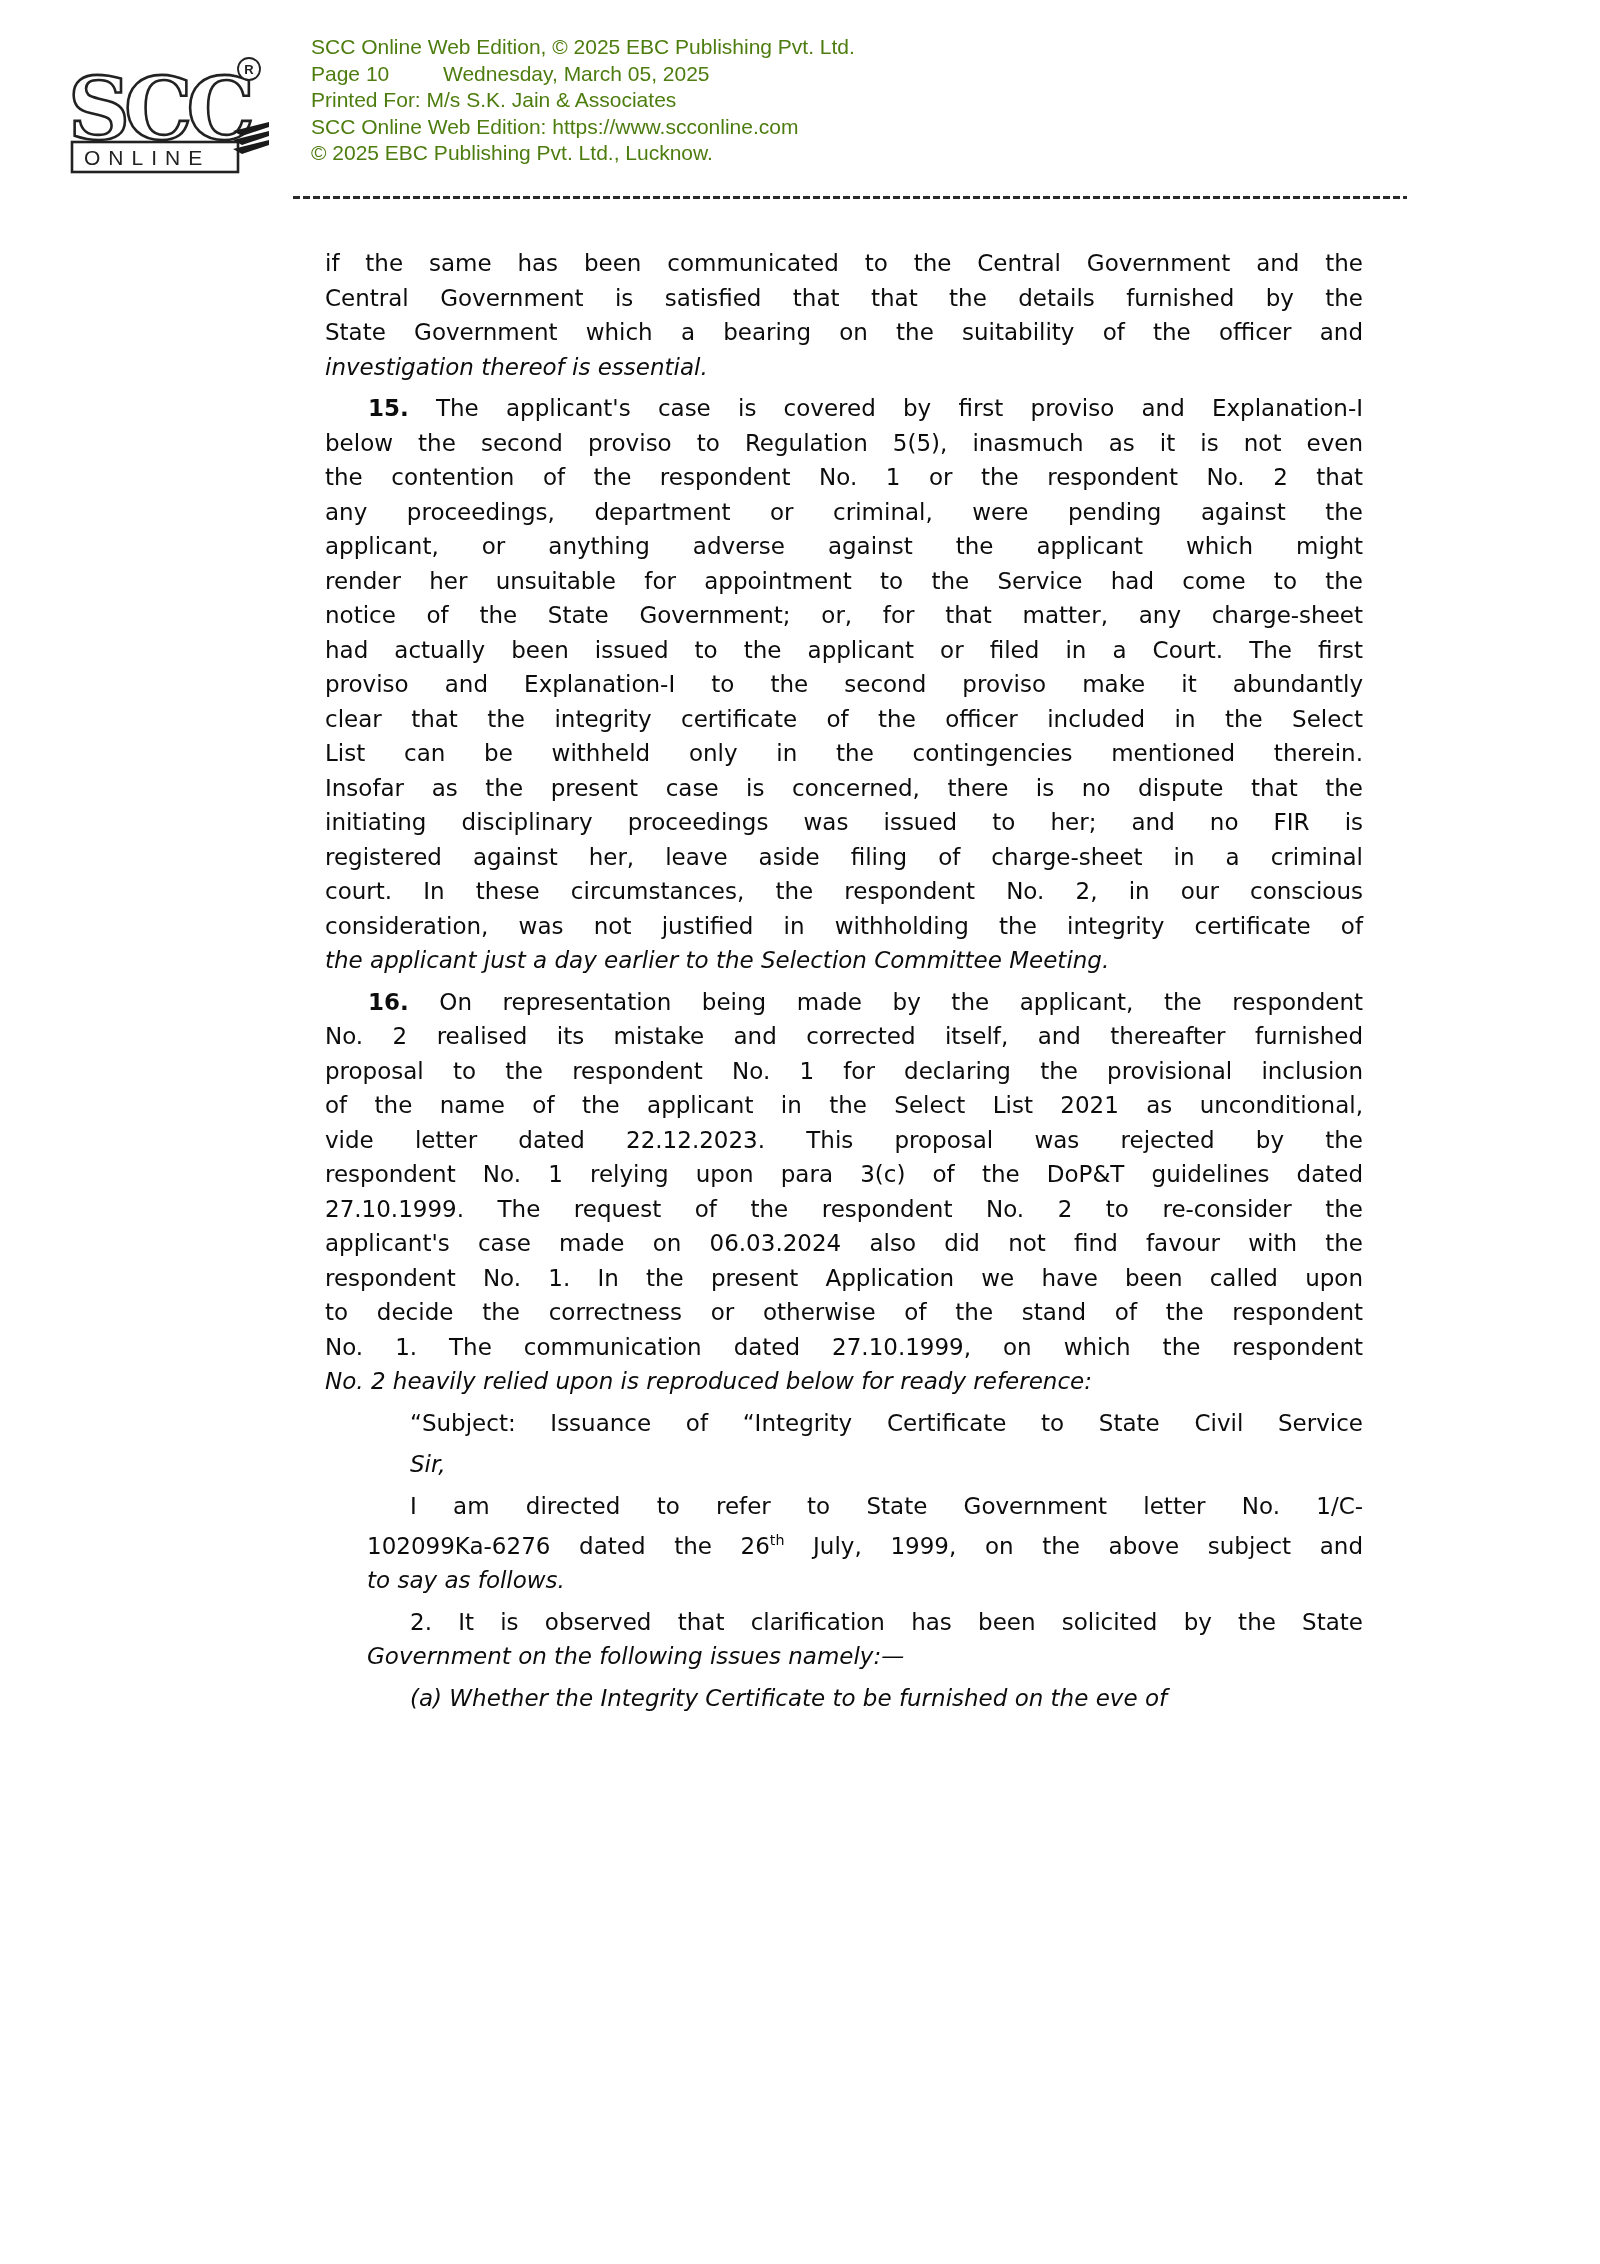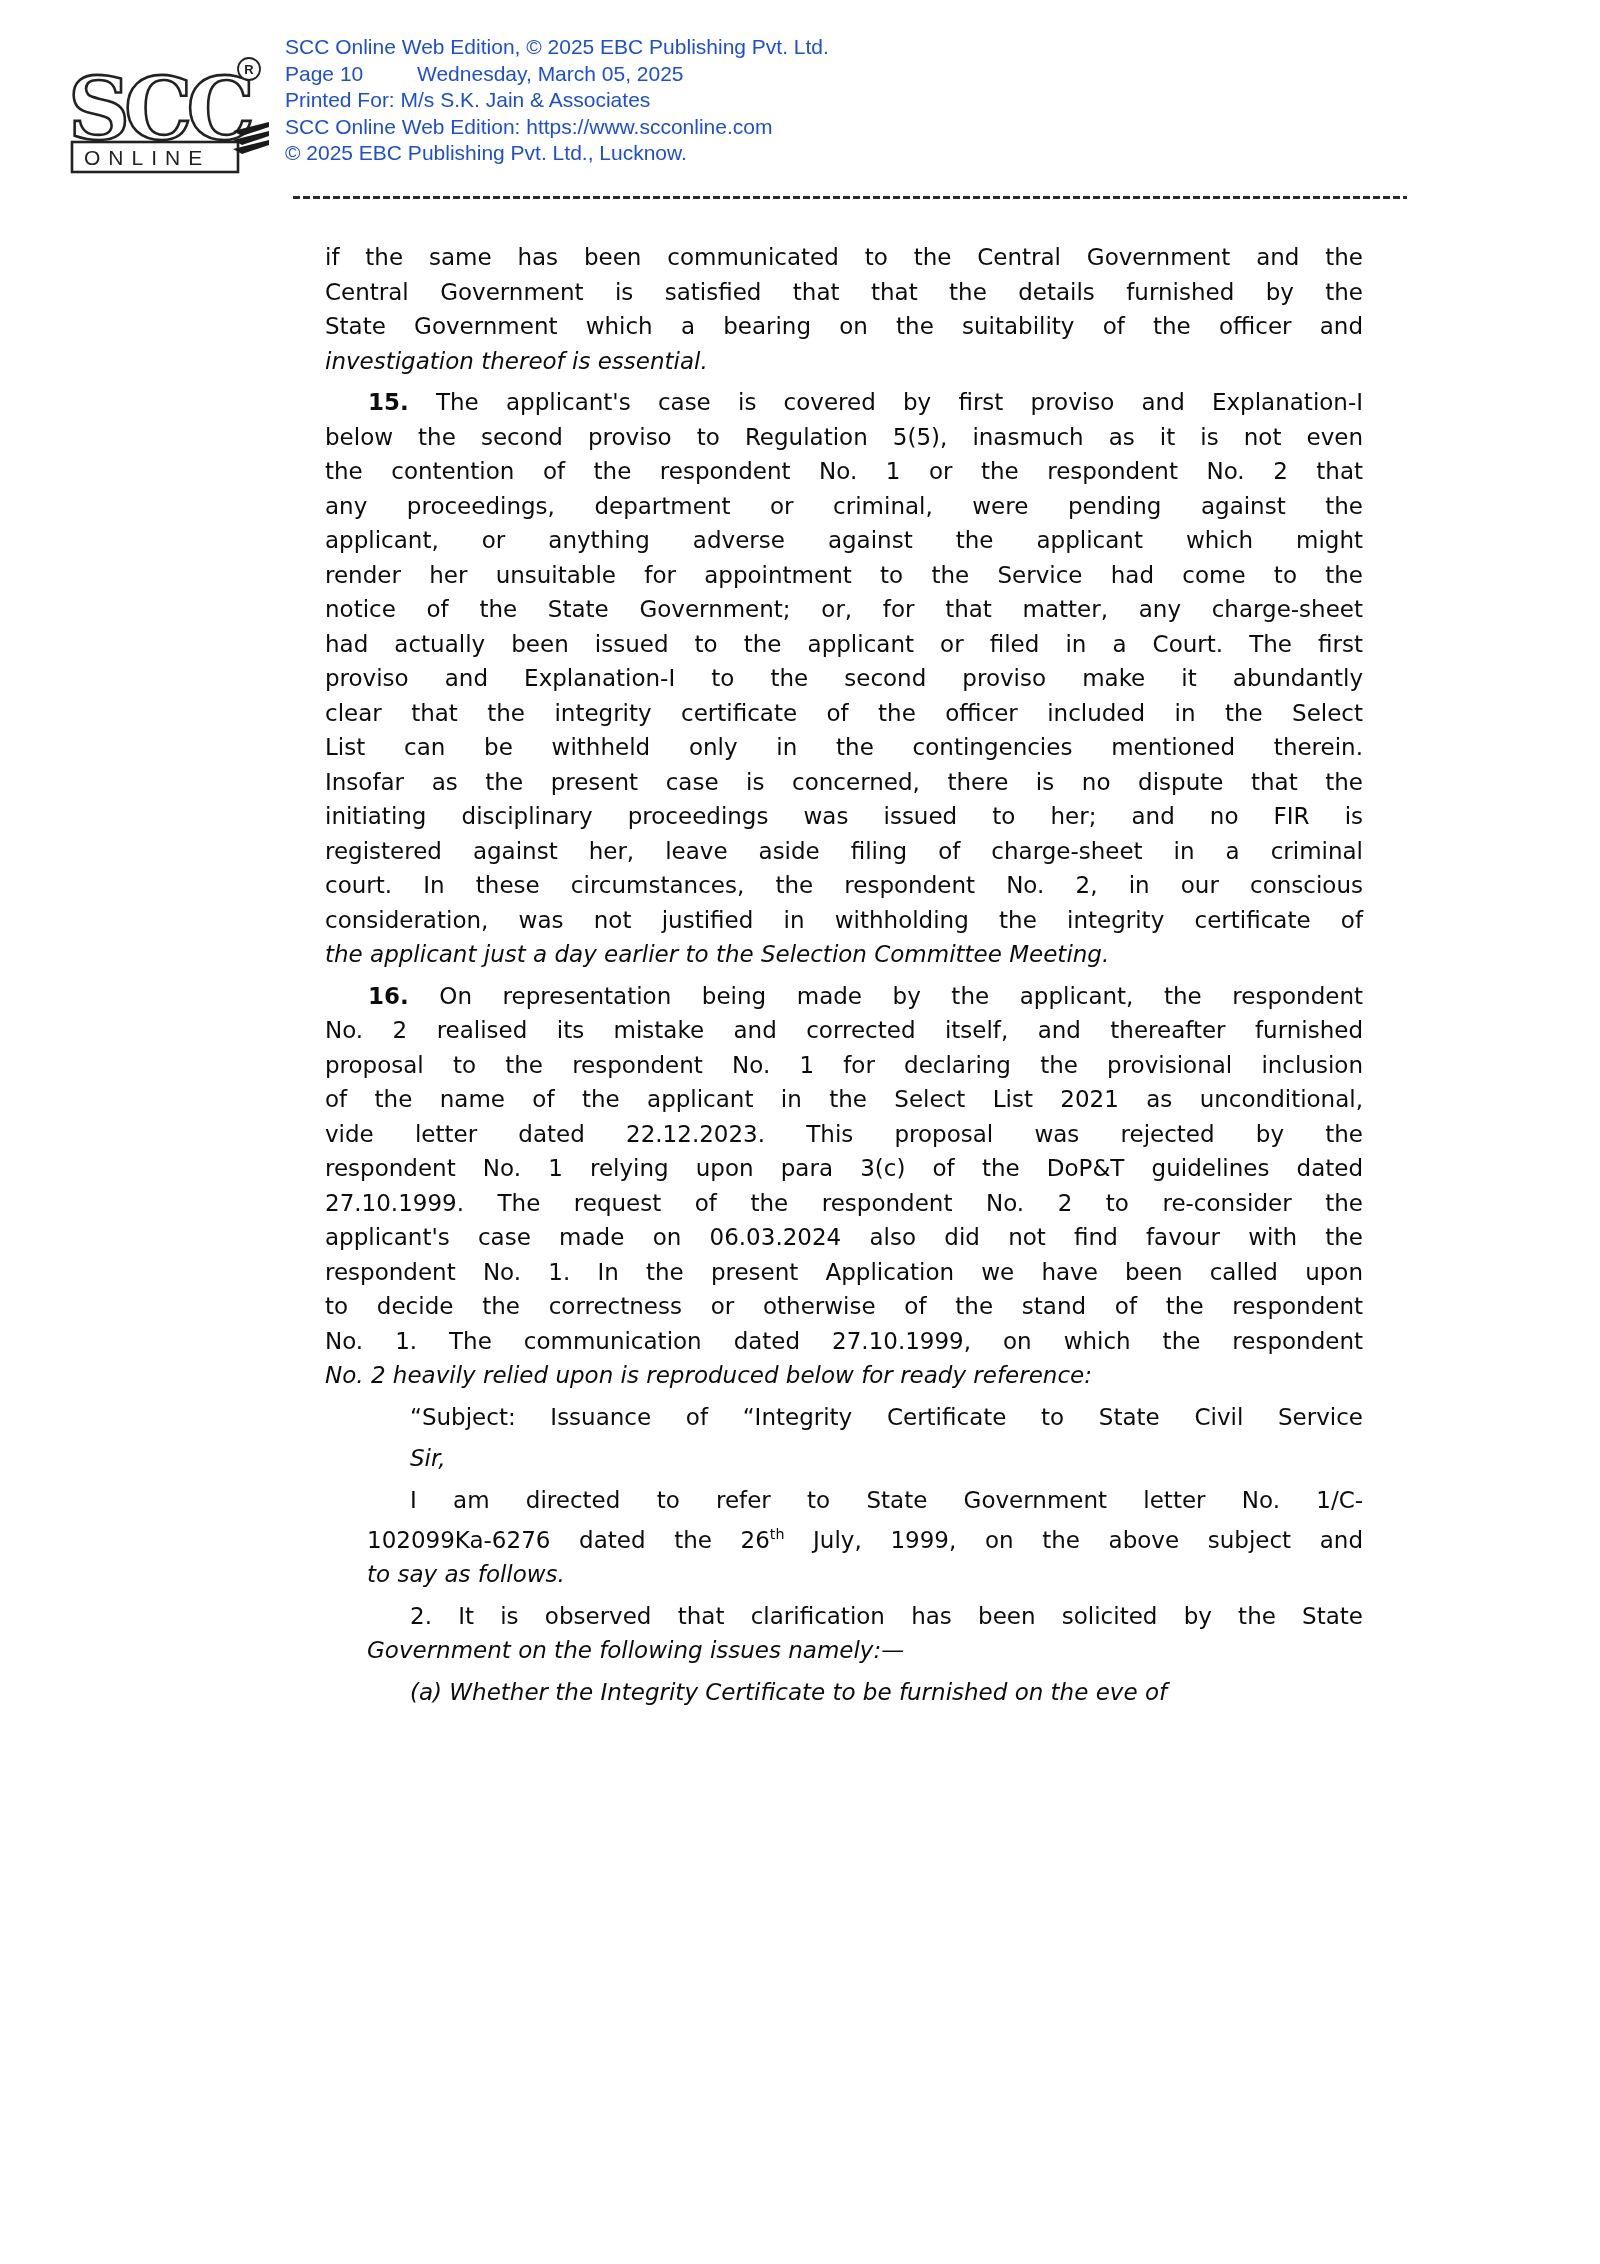--- a/index.html
+++ b/index.html
@@ -3,36 +3,36 @@
 <meta charset="utf-8">
 <style>
   html,body { margin:0; padding:0; background:#ffffff; }
   .page {
     position:relative; width:1600px; height:2264px; background:#ffffff;
     overflow:hidden; font-family:"Liberation Sans", sans-serif; color:#111;
   }
   
   .logo { position:absolute; left:70px; top:53px; }
   .header-info {
-    position:absolute; left:285px; top:34px;
+    position:absolute; left:311px; top:34px;
     font-family:"Liberation Sans", sans-serif;
-    font-size:21px; line-height:26.5px; color:#1d4ed8; white-space:nowrap;
+    font-size:21px; line-height:26.5px; color:#4d7c0f; white-space:nowrap;
   }
   .page-num { display:inline-block; width:132px; }
   .divider {
     position:absolute; left:293px; top:196px; width:1114px; height:3px;
     background:repeating-linear-gradient(90deg,#2a2a2a 0 7px, transparent 7px 10px);
   }
   
   .content {
     position:absolute; left:325px; top:240px; width:1038px;
     font-family:"DejaVu Sans", sans-serif; font-size:23px;
     line-height:34.5px; color:#0c0c0c;
   }
-  .para { margin:0 0 7px 0; }
+  .para { margin:6px 0 7px 0; }
   .para.quote { margin-left:42px; }
   .line { text-align:justify; text-align-last:justify; }
   .line.last { text-align-last:left;font-style:italic; }
   .line.first-indent { padding-left:43px; }
   .content strong { font-weight:bold; }
   .content sup { font-size:0.62em; vertical-align:super; }
 </style>
 </head>
 <body>
 

